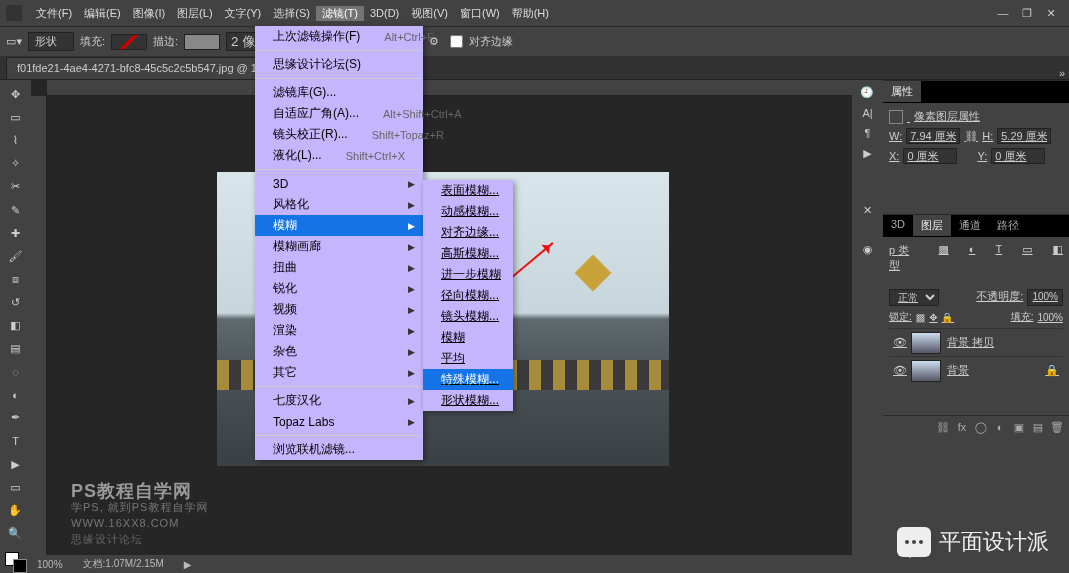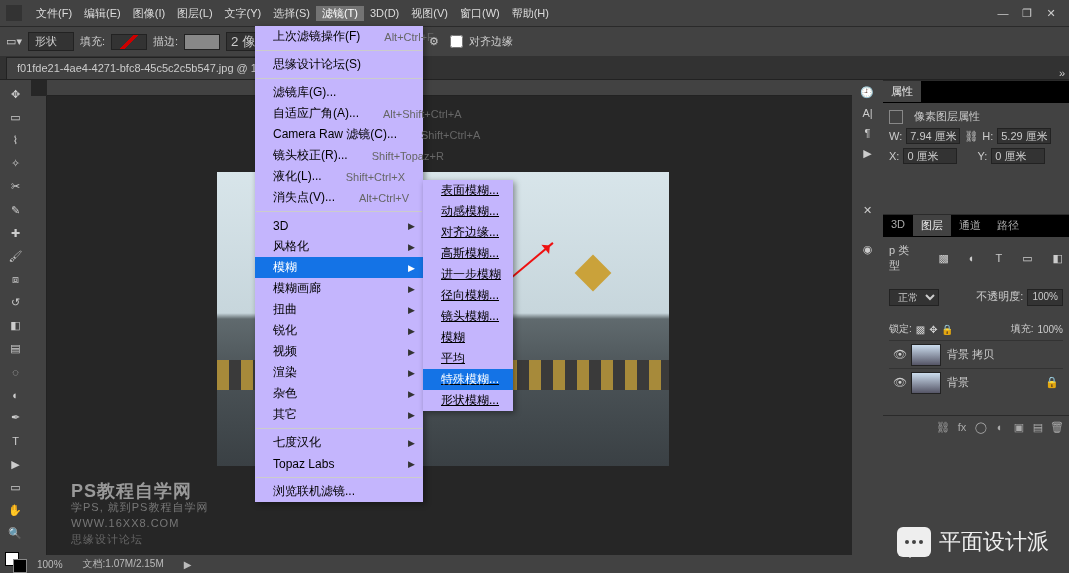--- a/index.html
+++ b/index.html
@@ -44,34 +44,34 @@
 
 .statusbar { position: absolute; bottom: 0; left: 31px; height: 18px; background: #424242; display: flex; align-items: center; font-size: 10px; padding: 0 6px; gap: 20px; color:#bbb; right:217px;}
 
 .rightcol { width: 31px; background: #424242; display: flex; flex-direction: column; align-items: center; padding-top: 6px; gap: 8px; }
 
 .panelstack { width: 186px; background: #424242; display: flex; flex-direction: column; }
 .panel { border-top: 1px solid #2a2a2a; }
 .panel-tab-row { display: flex; height: 22px; align-items: flex-start; background: #000000; }
 .panel-tab { padding: 3px 8px; font-size: 11px; color: #aaa; }
 .panel-tab.active { background: #424242; color: #eee; }
-.panel-body { padding: 6px; font-size: 11px; color: #ccc; }
+.panel-body { padding: 6px; font-size: 11px; color: #ccc; text-decoration: underline; }
 .prop-row { display: flex; align-items: center; gap: 4px; margin-bottom: 4px; }
 .prop-row input { background: #333; border: 1px solid #222; color: #ccc; width: 54px; padding: 1px 3px; font-size: 11px; }
 .panel-body .placeholder { height: 40px; }
 .layers-body { height: 132px; overflow: hidden; }
-.layers-controls { display: flex; gap: 4px; margin-bottom: 16px; }
+.layers-controls { display: flex; gap: 4px; margin-bottom: 4px; }
 .layers-controls select, .layers-controls .opval { background: #333; border: 1px solid #222; color: #ccc; font-size: 10px; padding: 1px 4px; }
 .layer-lockrow { display:flex; gap:4px; align-items:center; margin-bottom:4px; font-size:10px;}
 .layer-item { display: flex; align-items: center; height: 28px; border-top: 1px solid #333; gap: 6px; padding: 0 4px; }
 .layer-item .eye { width: 12px; }
 .layer-item .thumb { width: 30px; height: 22px; background: linear-gradient(#cde, #556); border: 1px solid #222; }
 .layer-buttons { display:flex; justify-content:flex-end; gap:3px; padding:3px 4px; border-top:1px solid #2a2a2a;}
 .layer-buttons span{ width:16px; height:16px; display:inline-flex; align-items:center; justify-content:center; color:#aaa;}
-.panel-body.filter-body { display:flex; align-items:center; gap:20px; margin-bottom:4px; }
+.panel-body.filter-body { display:flex; gap:20px; margin-bottom:4px; }
 
 
 .menu { position: absolute; background: #c4b5fd; color: #000; font-size: 12px; box-shadow: 2px 2px 6px rgba(0,0,0,.4); z-index: 100; }
 .menu .mi { display: flex; justify-content: space-between; align-items: center; padding: 3px 26px 3px 18px; white-space: nowrap; height: 21px; position: relative; }
 .menu .mi.has-sub::after { content: "▶"; font-size: 9px; color: #333; position: absolute; right: 8px; }
 .menu .mi.highlight { background: #1473e6; color: #fff; }
 .menu .mi.highlight::after { color: #fff; }
 .menu .sep { height: 1px; background: #ccc; margin: 3px 1px; }
 .menu .shortcut { color: #666; margin-left: 24px; font-size: 11px; }
 .menu1 { top: 26px; left: 255px; width: 168px; }
@@ -284,34 +284,26 @@
     </div>
     <div class="sep"></div>
     <div class="mi">
       <span>滤镜库(G)...</span>
     </div>
     <div class="mi">
       <span>自适应广角(A)...</span>
       <span class="shortcut">Alt+Shift+Ctrl+A</span>
     </div>
     <div class="mi">
-      <span>Camera Raw 滤镜(C)...</span>
-      <span class="shortcut">Shift+Ctrl+A</span>
-    </div>
-    <div class="mi">
       <span>镜头校正(R)...</span>
       <span class="shortcut">Shift+Topaz+R</span>
     </div>
     <div class="mi">
       <span>液化(L)...</span>
       <span class="shortcut">Shift+Ctrl+X</span>
-    </div>
-    <div class="mi">
-      <span>消失点(V)...</span>
-      <span class="shortcut">Alt+Ctrl+V</span>
     </div>
     <div class="sep"></div>
     <div class="mi has-sub">
       <span>3D</span>
     </div>
     <div class="mi has-sub">
       <span>风格化</span>
     </div>
     <div class="mi has-sub highlight">
       <span>模糊</span>

